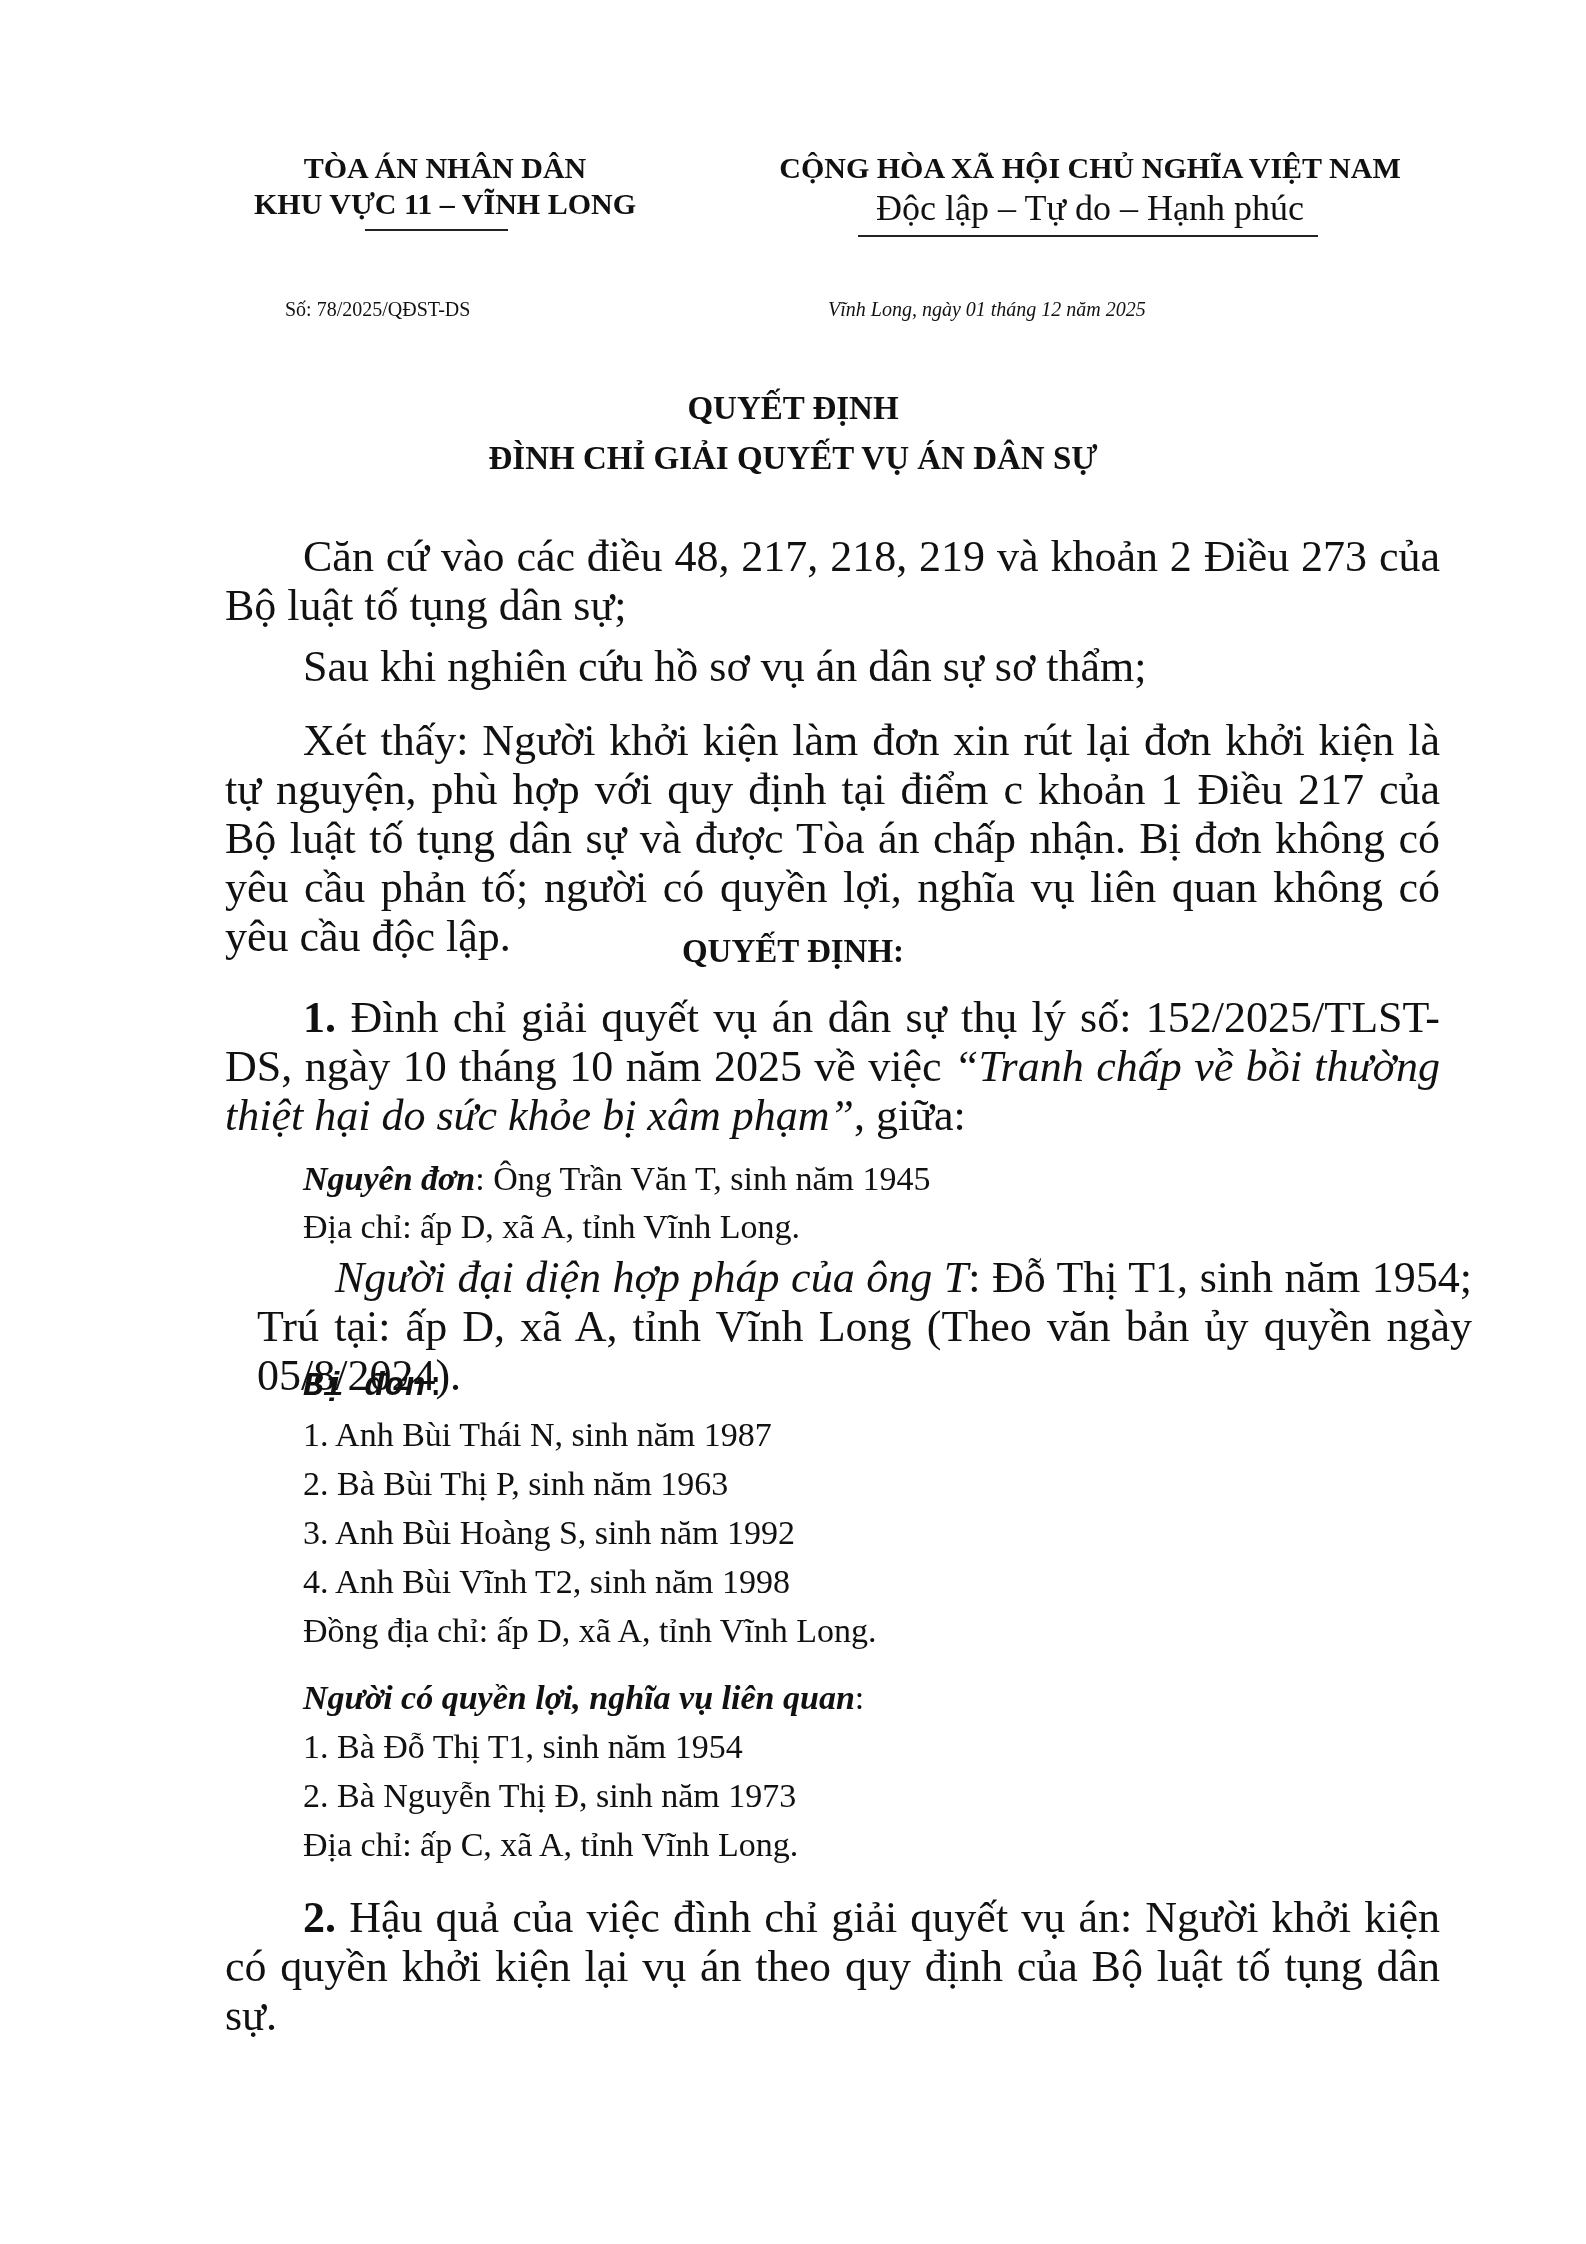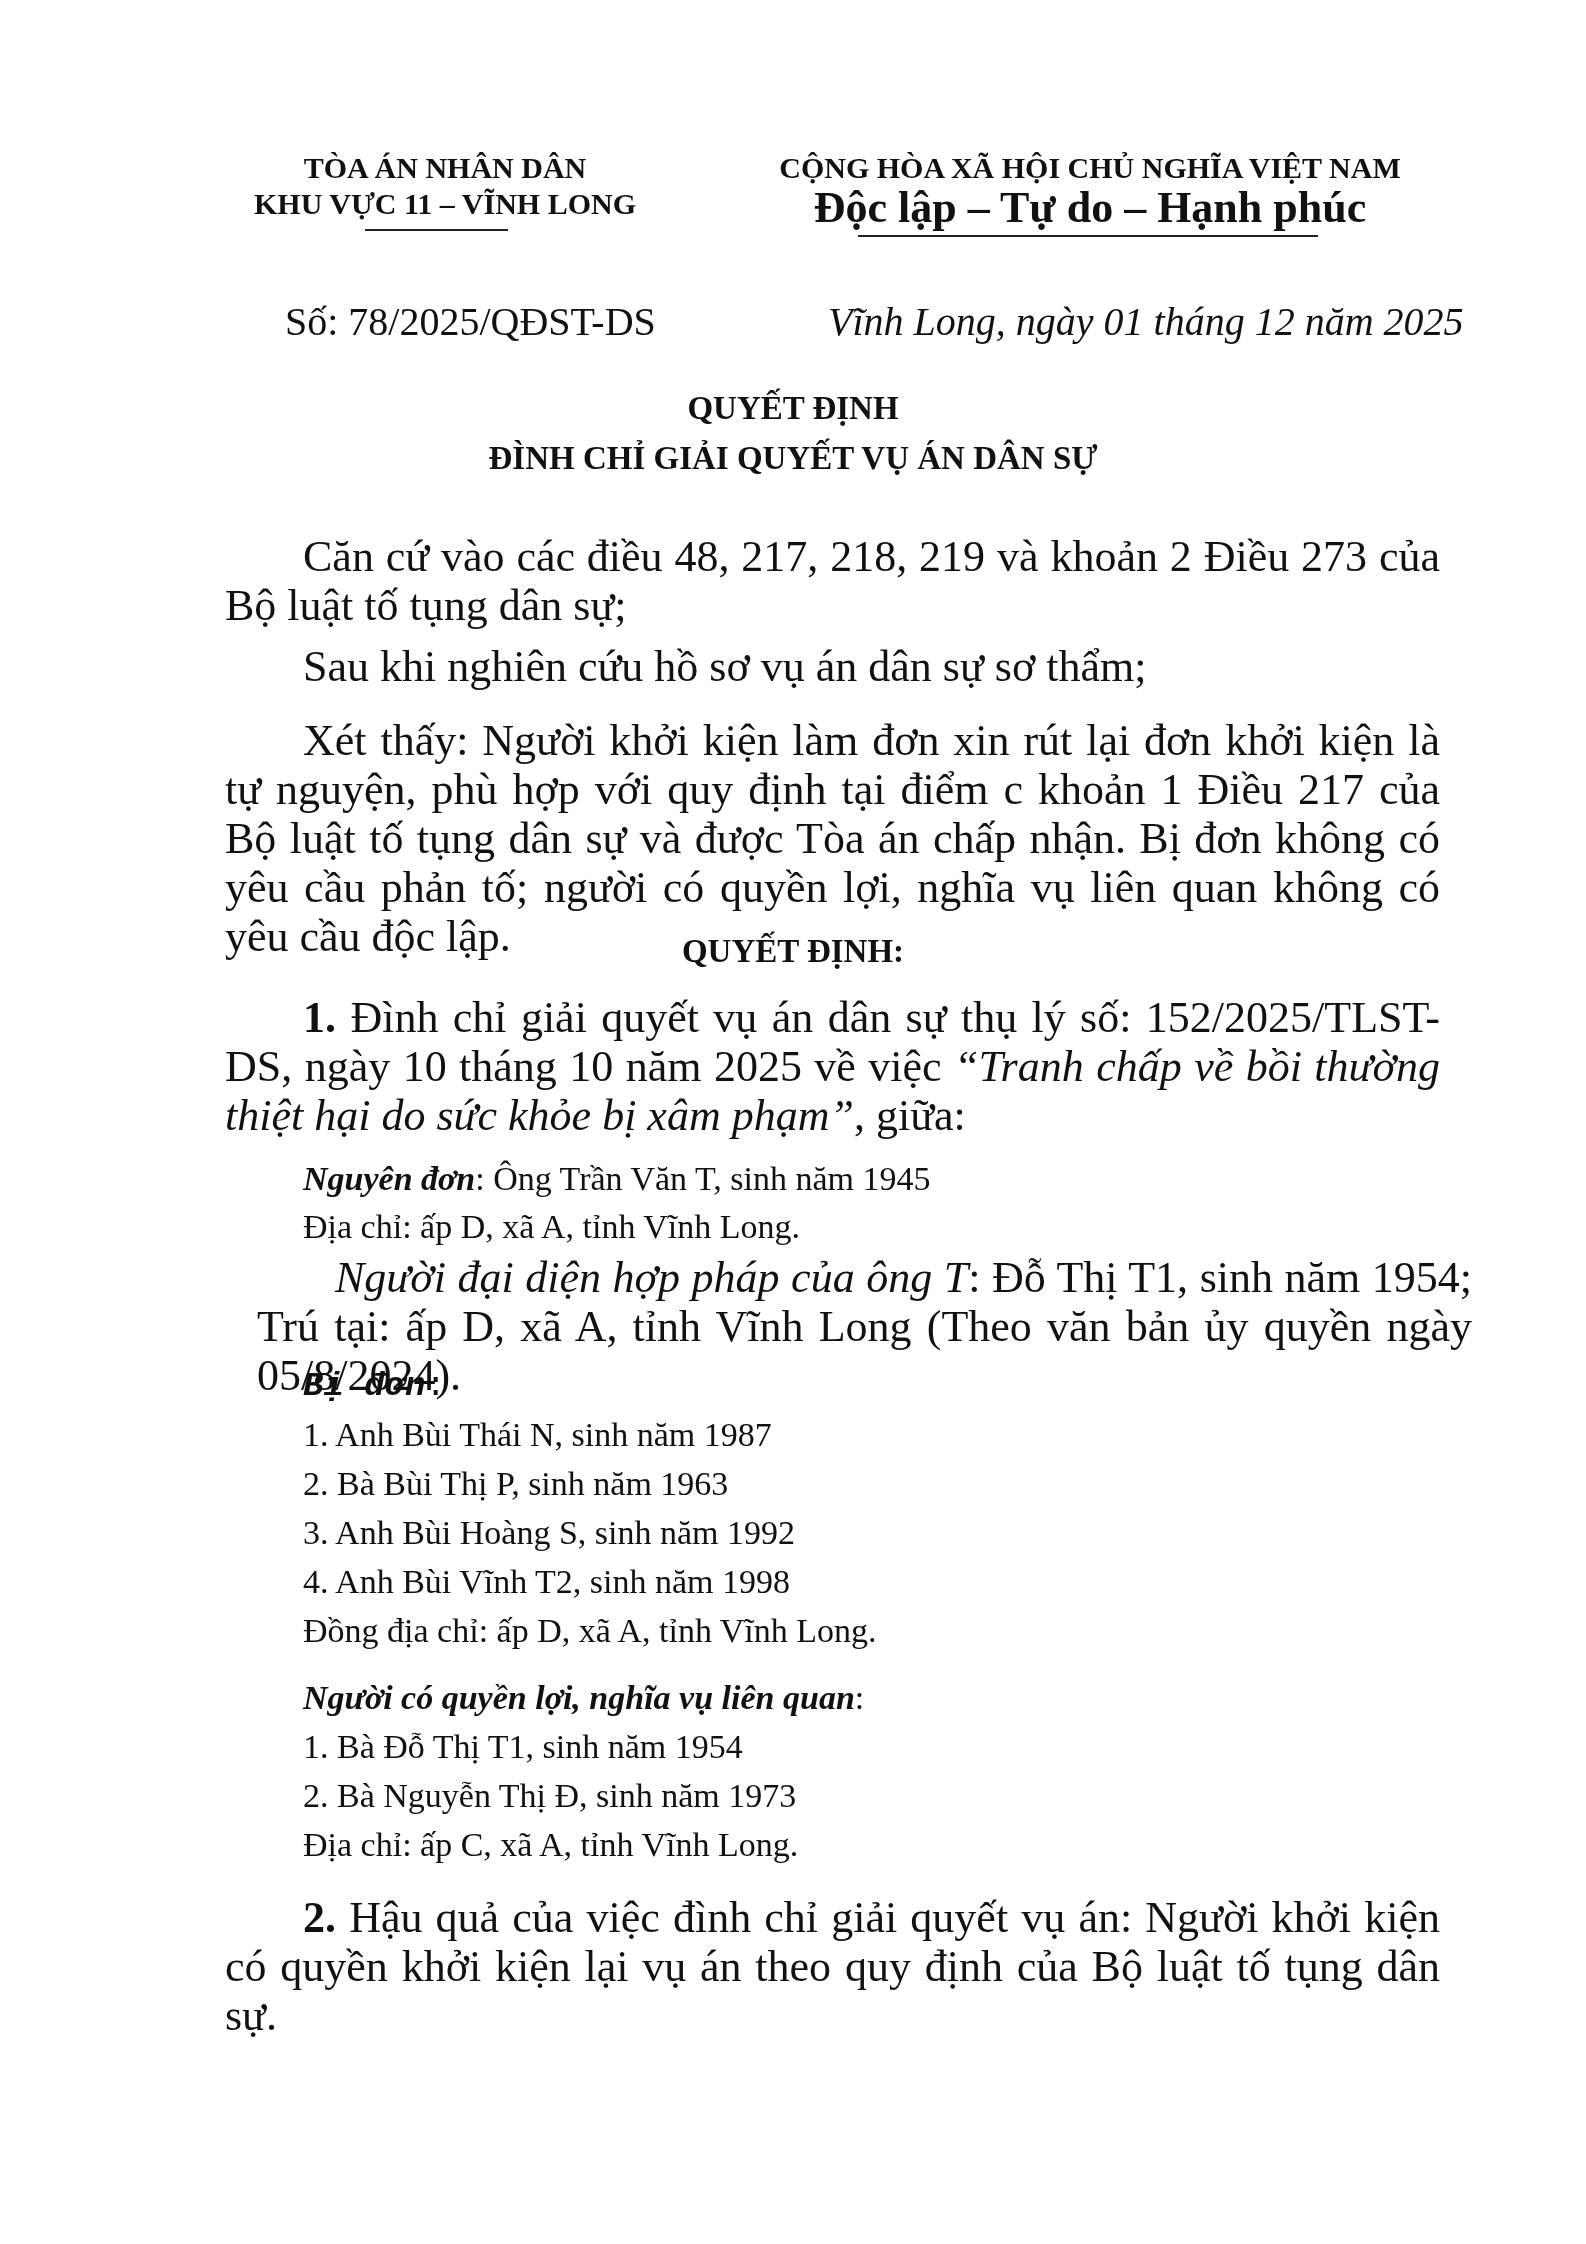--- a/index.html
+++ b/index.html
@@ -3,23 +3,23 @@
 <meta charset="utf-8">
 <style>
   html, body { margin: 0; padding: 0; background: #ffffff; }
   body {
     width: 1586px; height: 2244px; position: relative; overflow: hidden;
     font-family: "Liberation Serif", "DejaVu Serif", serif;
     color: #111111;
   }
   .abs { position: absolute; white-space: nowrap; }
   .hdr { font-weight: bold; font-size: 30px; line-height: 36px; text-align: center; }
-  .hdr-sub { font-weight: bold; font-size: 44px; }
+  .hdr-sub { font-weight: normal; font-size: 36px; }
   .rule { position: absolute; height: 2px; background: #222; }
-  .meta { font-size: 40px; }
+  .meta { font-size: 20px; }
   .title { font-weight: bold; font-size: 33px; text-align: center; width: 1586px; left: 0; }
   .para { position: absolute; left: 225px; width: 1215px; text-align: justify; text-align-last: left; font-size: 44px; line-height: 49px; white-space: normal; }
   .indent { text-indent: 78px; }
   .line { position: absolute; left: 303px; font-size: 34px; white-space: nowrap; text-align: right; }
   em { font-style: italic; }
   .bi { font-weight: bold; font-style: italic; }
   b { font-weight: bold; }
 </style>
 </head>
 <body>

